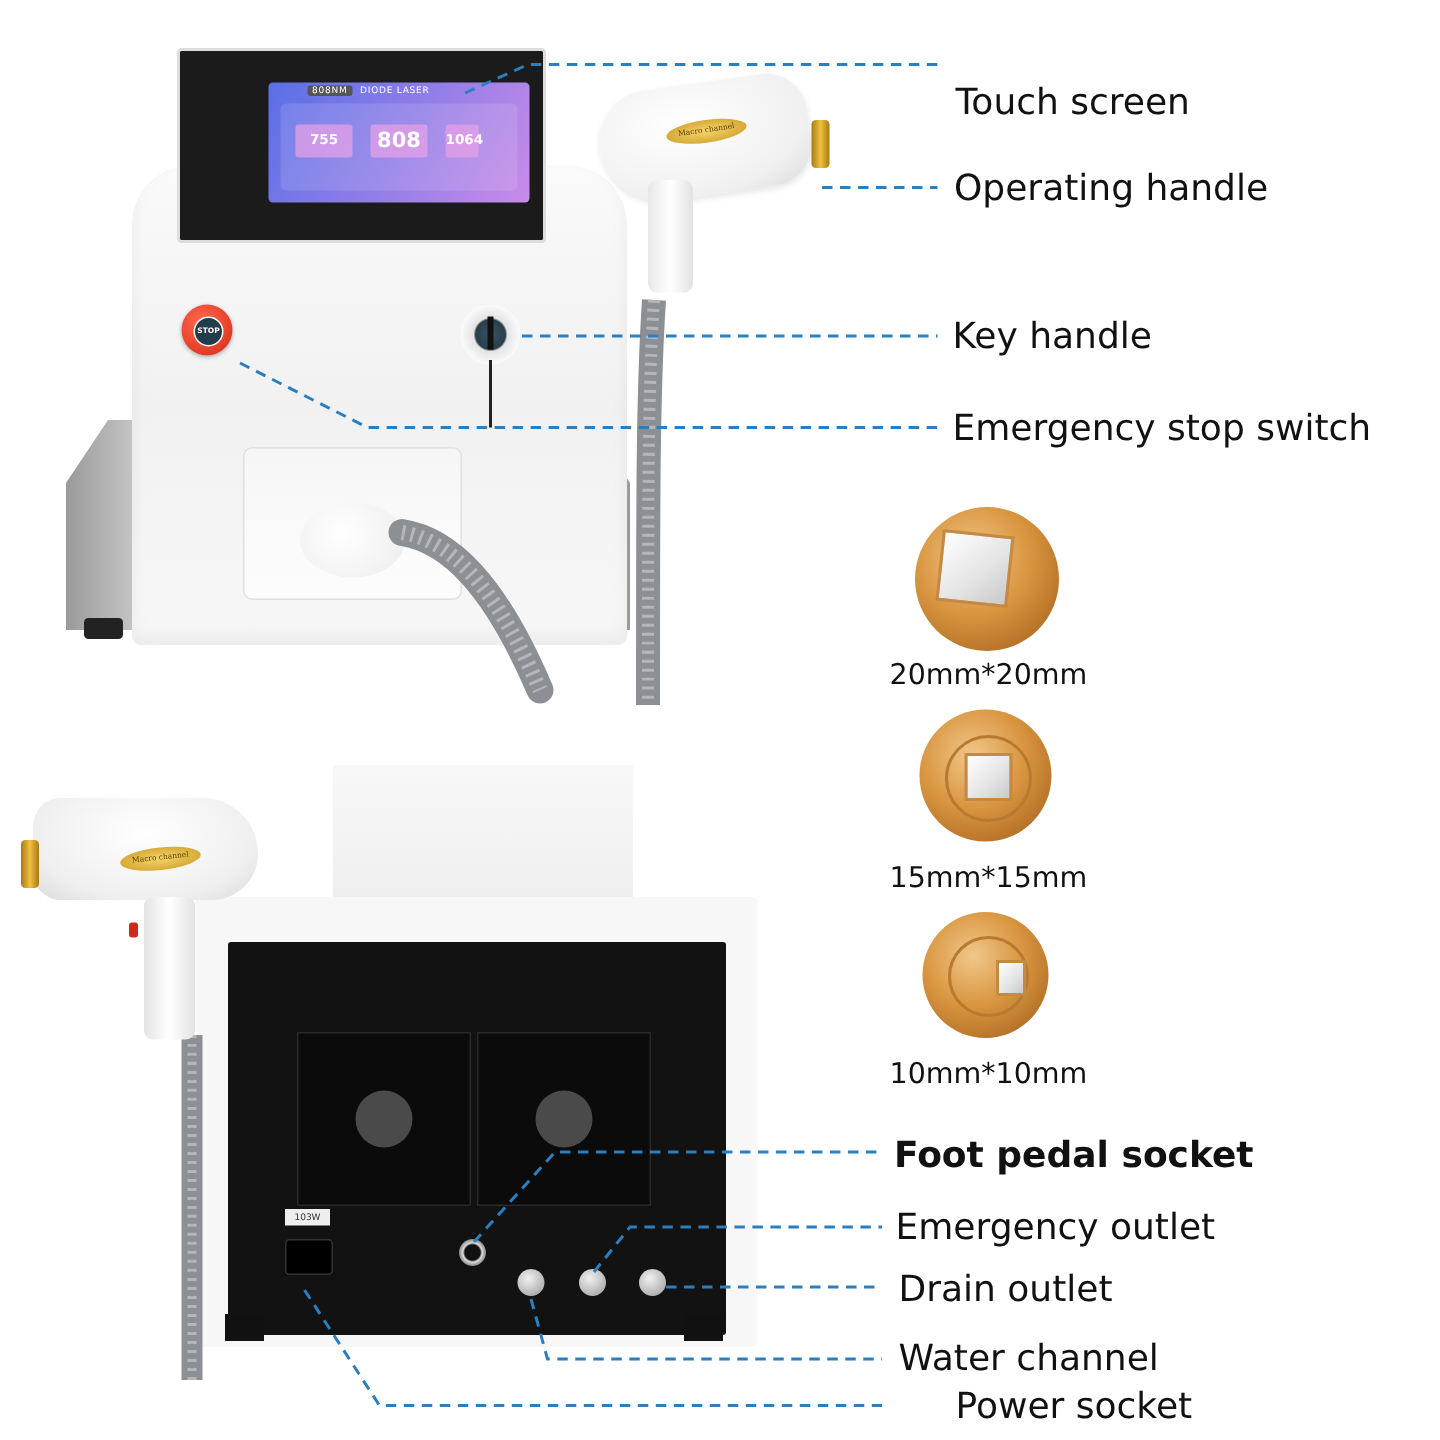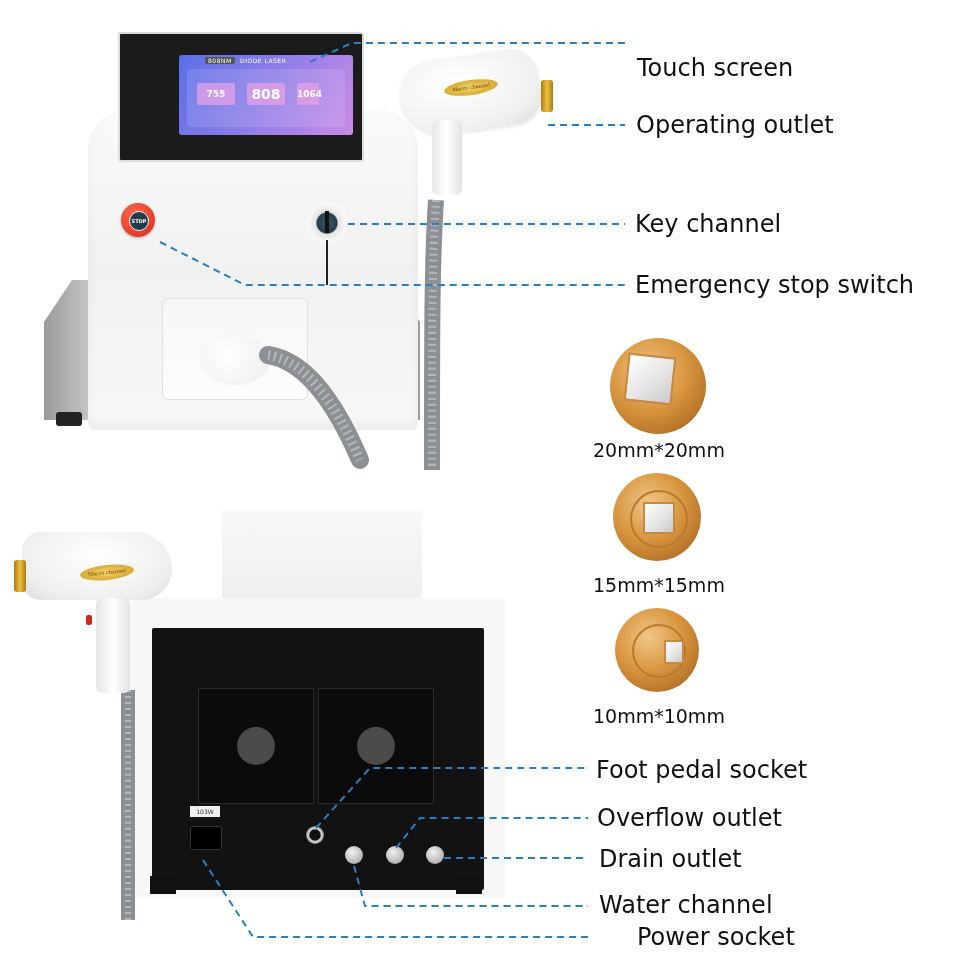--- a/index.html
+++ b/index.html
@@ -145,20 +145,20 @@
 
     <path d="M444,858 L588,858"></path>
 
     <path d="M354,866 L365,906 L588,906"></path>
 
     <path d="M203,860 L253,937 L588,937"></path>
   </g>
 </svg>
 
 <div class="label" style="left:637px;top:32px;margin-top:24px;">Touch screen</div>
-<div class="label" style="left:636px;top:113px;">Operating outlet</div>
-<div class="label" style="left:635px;top:212px;">Key channel</div>
+<div class="label" style="left:636px;top:113px;">Operating handle</div>
+<div class="label" style="left:635px;top:212px;">Key handle</div>
 <div class="label" style="left:635px;top:273px;">Emergency stop switch</div>
-<div class="label" style="left:596px;top:758px;">Foot pedal socket</div>
-<div class="label" style="left:597px;top:806px;">Overflow outlet</div>
+<div class="label" style="left:596px;top:758px;font-weight:bold;">Foot pedal socket</div>
+<div class="label" style="left:597px;top:806px;">Emergency outlet</div>
 <div class="label" style="left:599px;top:847px;">Drain outlet</div>
 <div class="label" style="left:599px;top:893px;">Water channel</div>
 <div class="label" style="left:599px;top:925px;margin-left:38px;">Power socket</div>
 
 </body></html>

